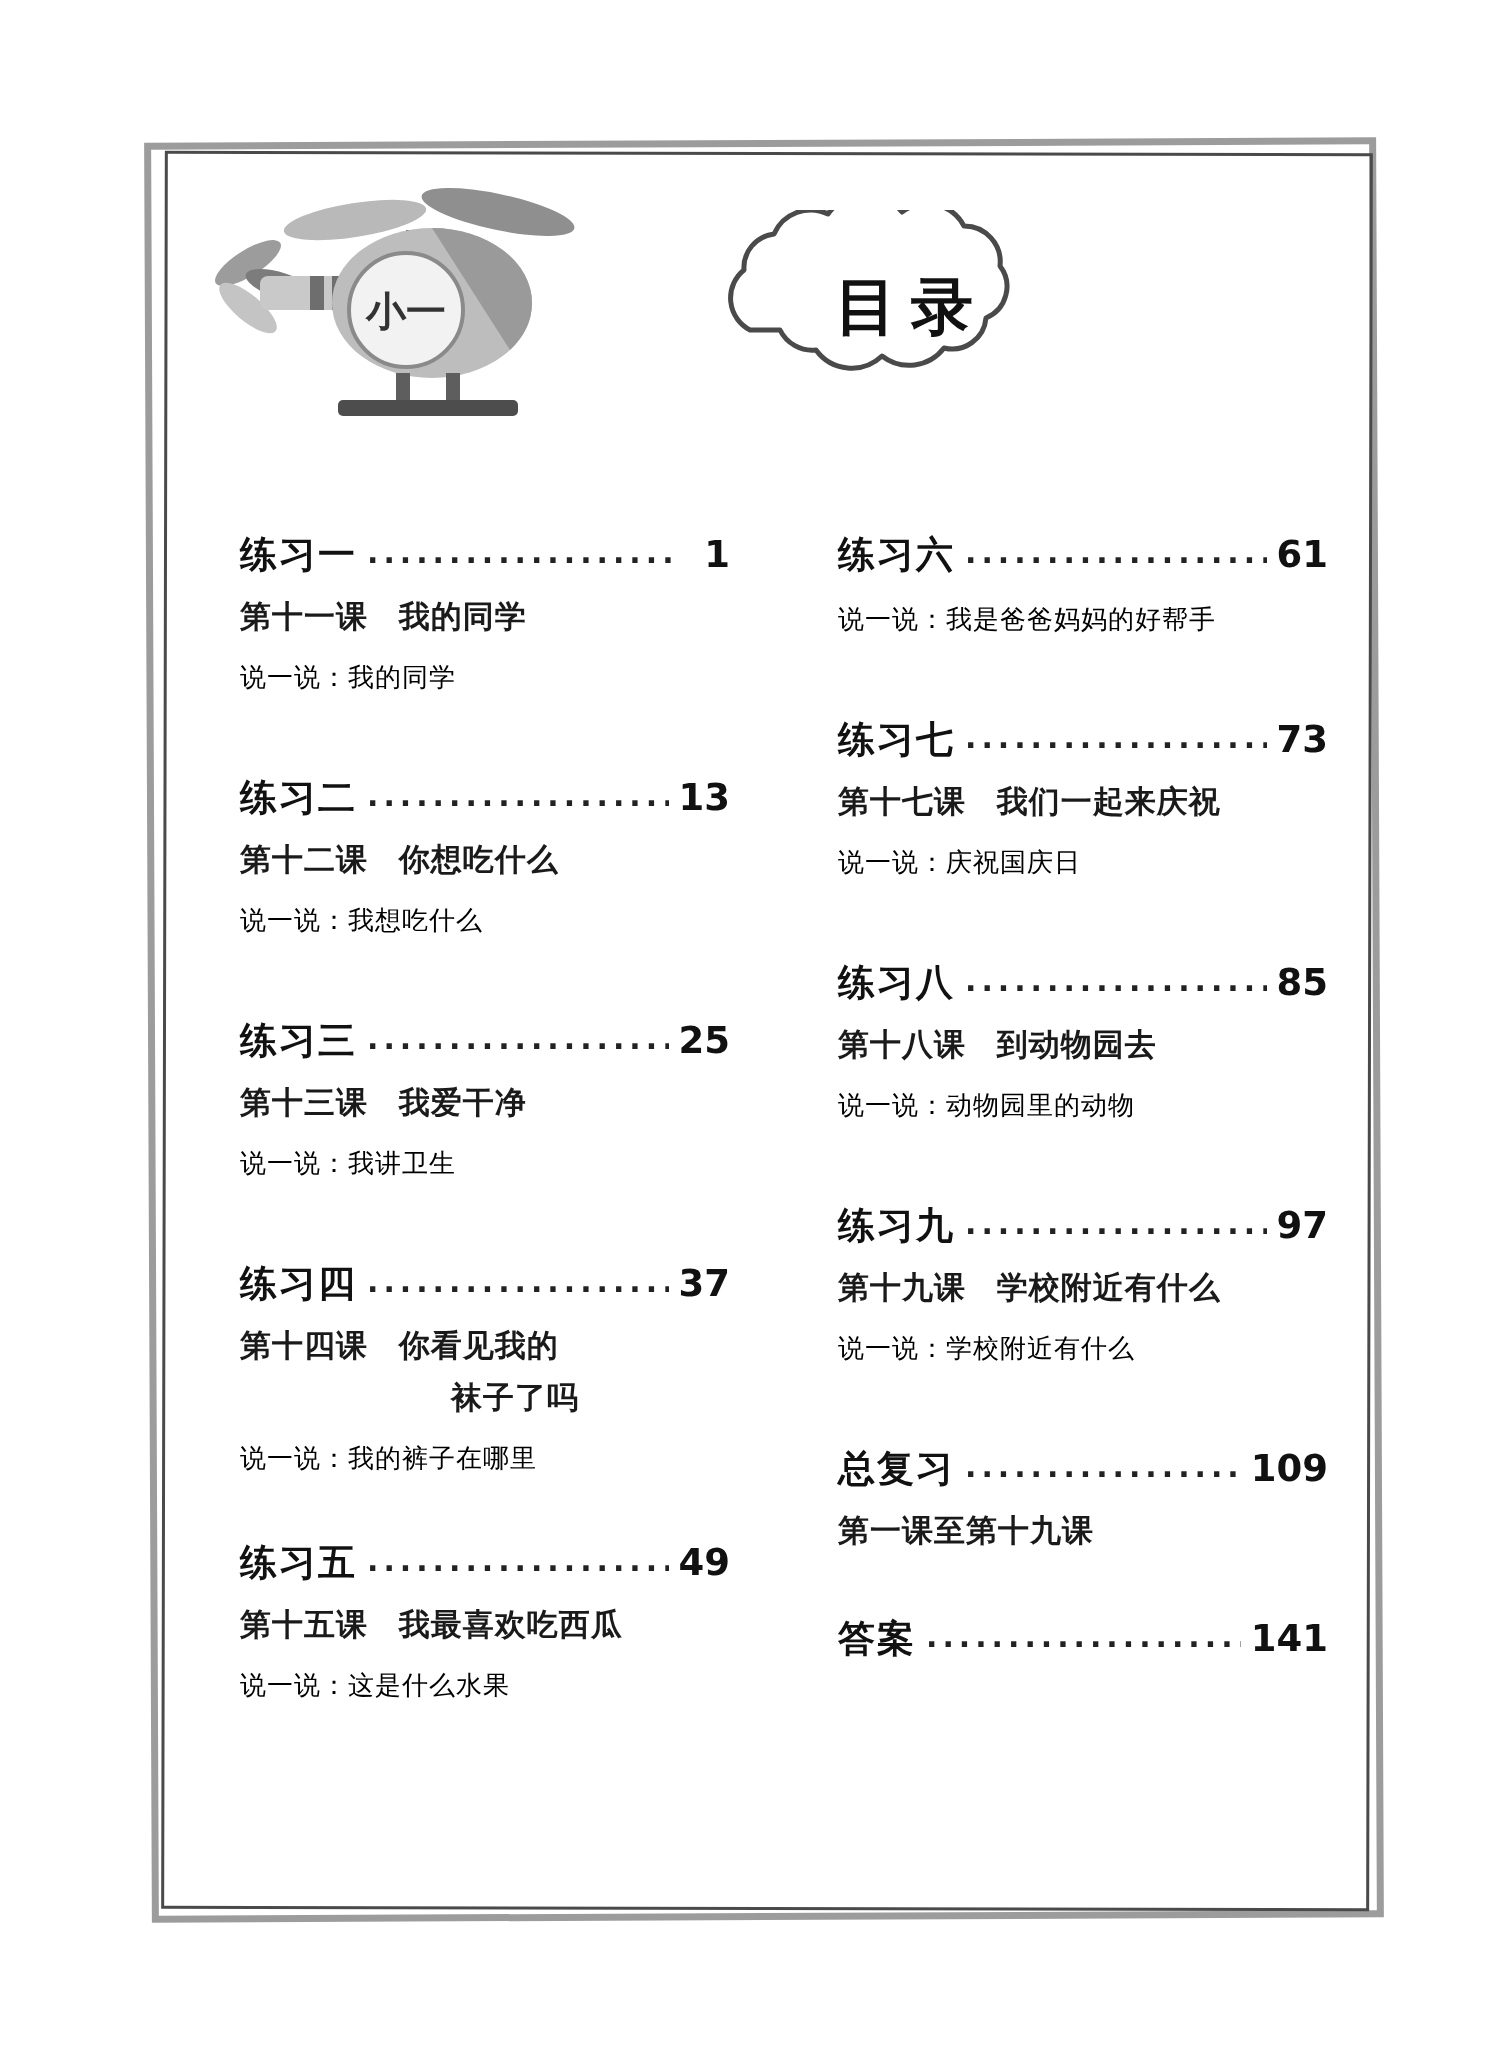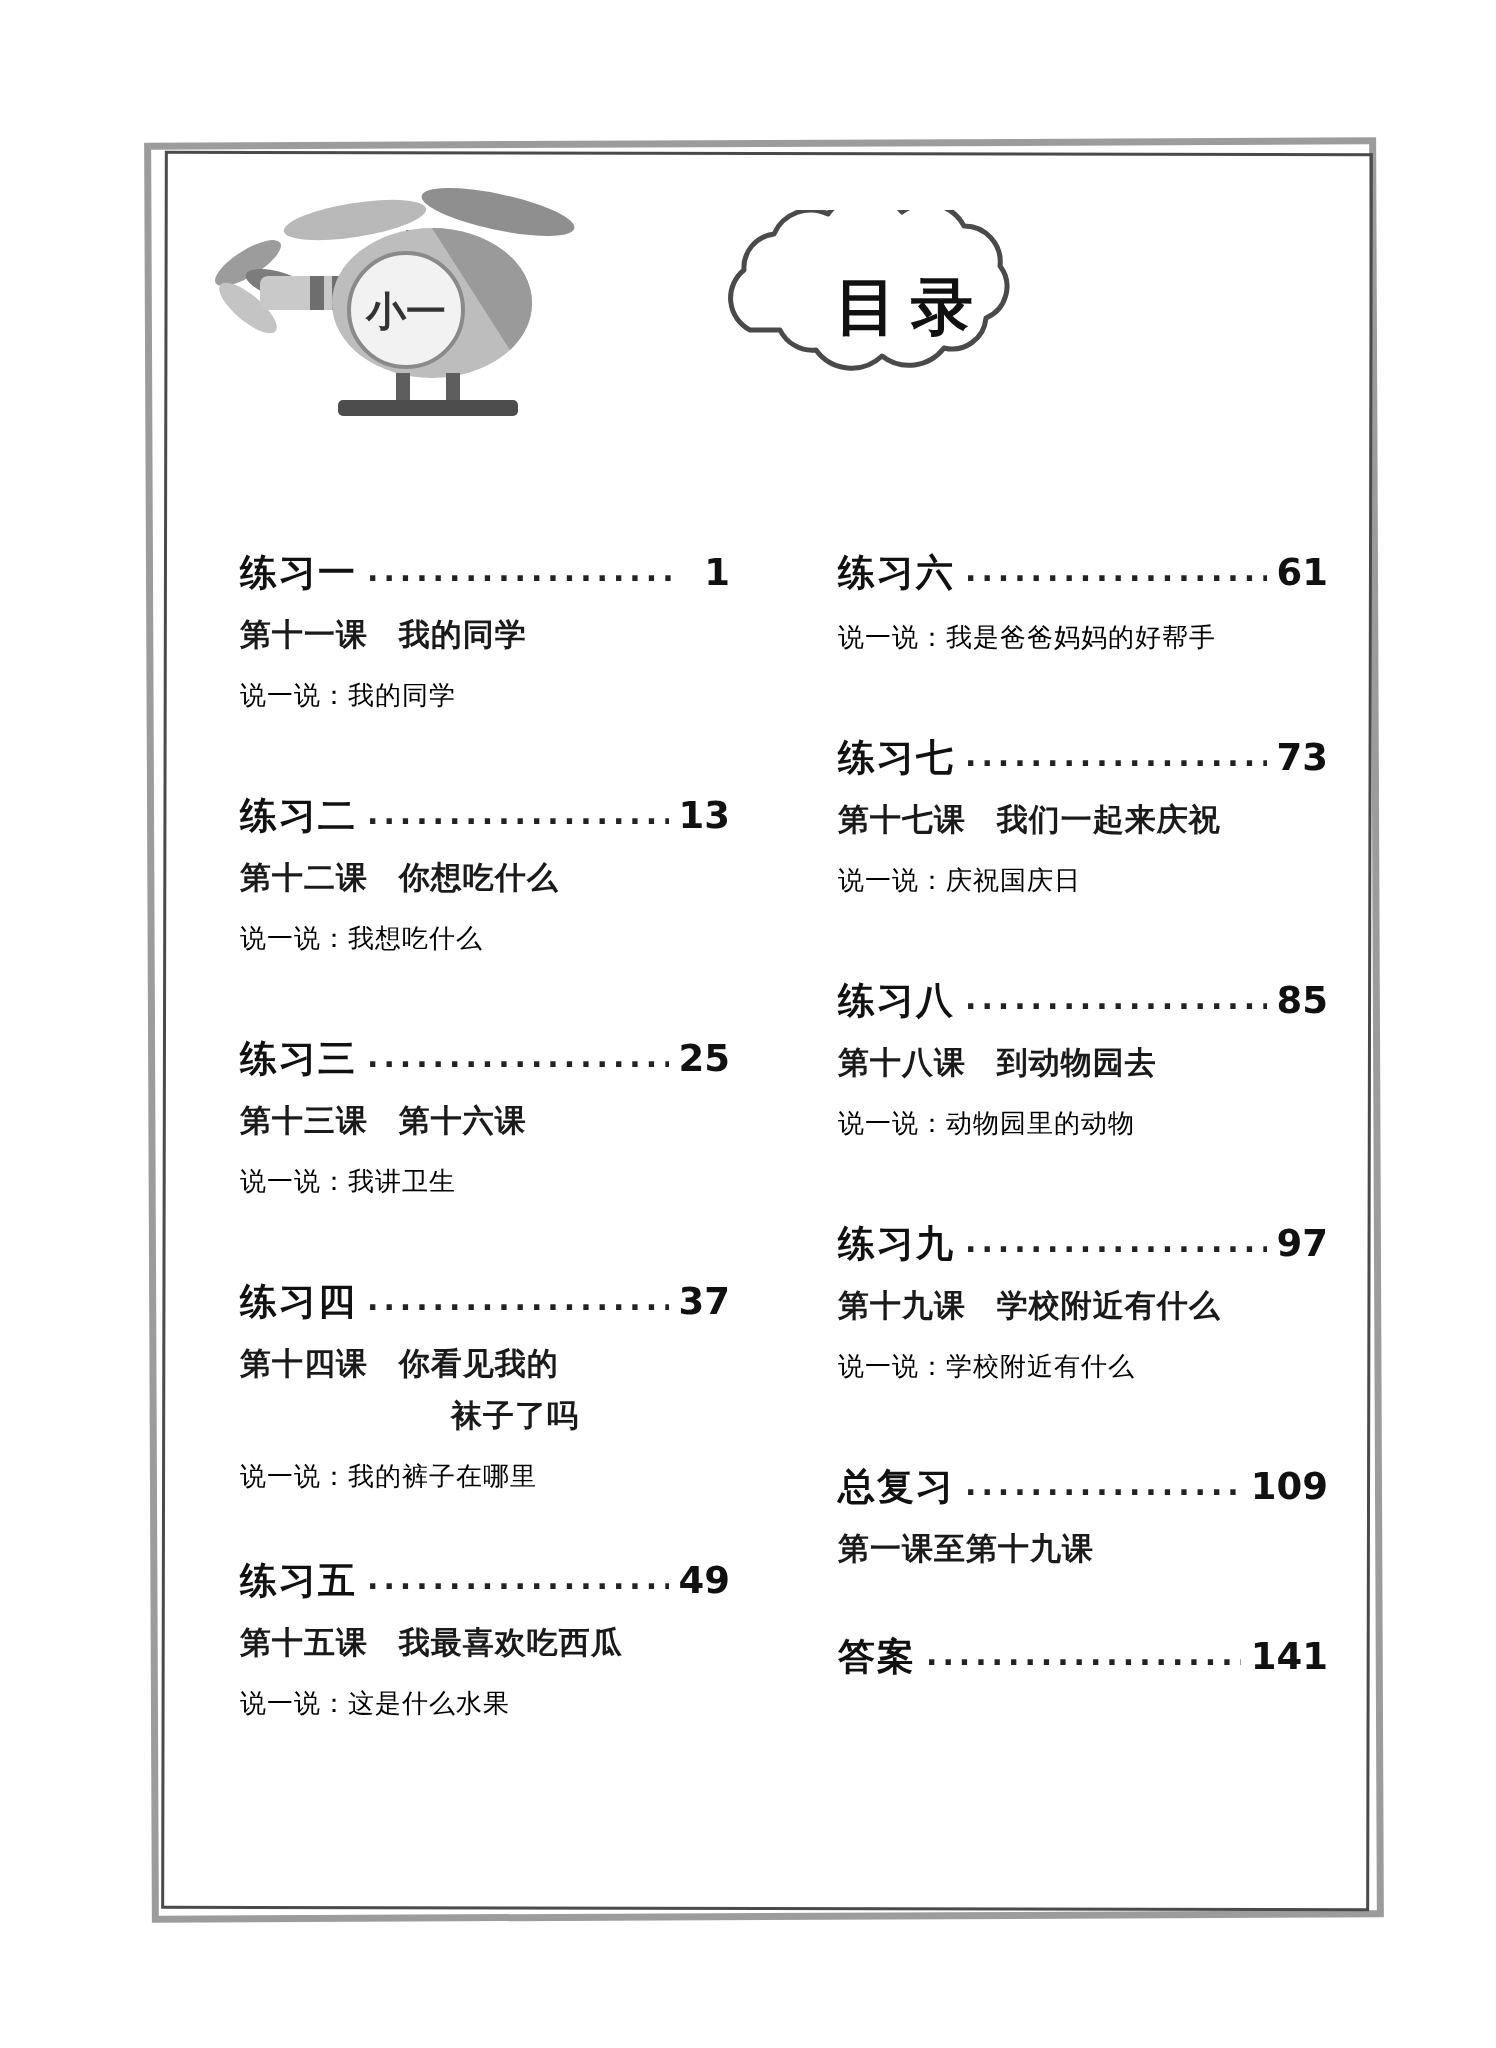--- a/index.html
+++ b/index.html
@@ -72,21 +72,21 @@
     font-family: "DejaVu Sans", sans-serif;
     font-weight: bold;
     font-size: 62px;
     letter-spacing: 14px;
     color: #111;
   }
 
   
   .toc {
     position: absolute;
-    left: 0; top: 18px;
+    left: 0; top: 0;
     width: 1496px;
     height: 1620px;
   }
   .col {
     position: absolute;
     top: 530px;
     width: 490px;
   }
   .col-left  { left: 240px; }
   .col-right { left: 838px; }
@@ -238,21 +238,21 @@
       <div class="sp-1"></div>
 
       <div class="entry">
         <div class="line-main">
           <span class="title">练习三</span>
           <span class="dots">...................</span>
           <span class="page-no">25</span>
         </div>
         <div class="lesson">
           <span>第十三课</span>
-          <span class="lesson-name">第十六课</span>
+          <span class="lesson-name">我爱干净</span>
         </div>
         <div class="say">说一说：我讲卫生</div>
       </div>
 
       <div class="sp-1"></div>
 
       <div class="entry">
         <div class="line-main">
           <span class="title">练习四</span>
           <span class="dots">...................</span>

